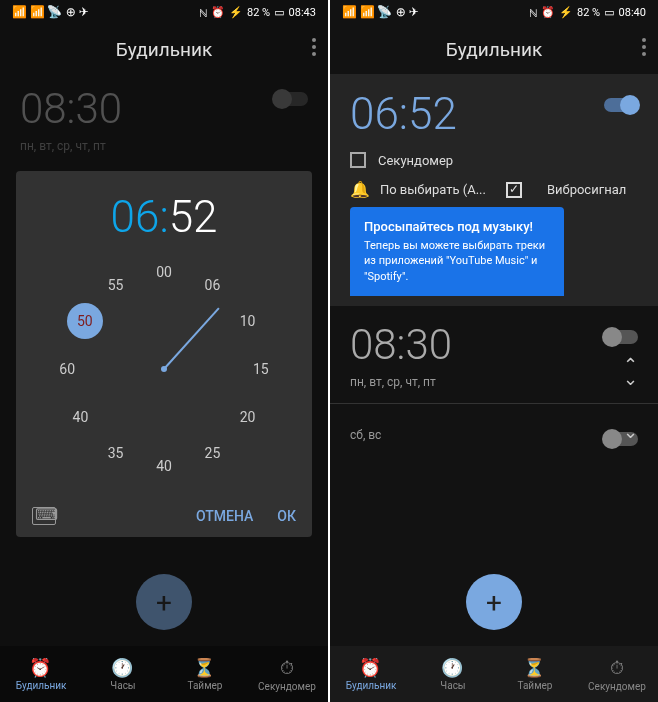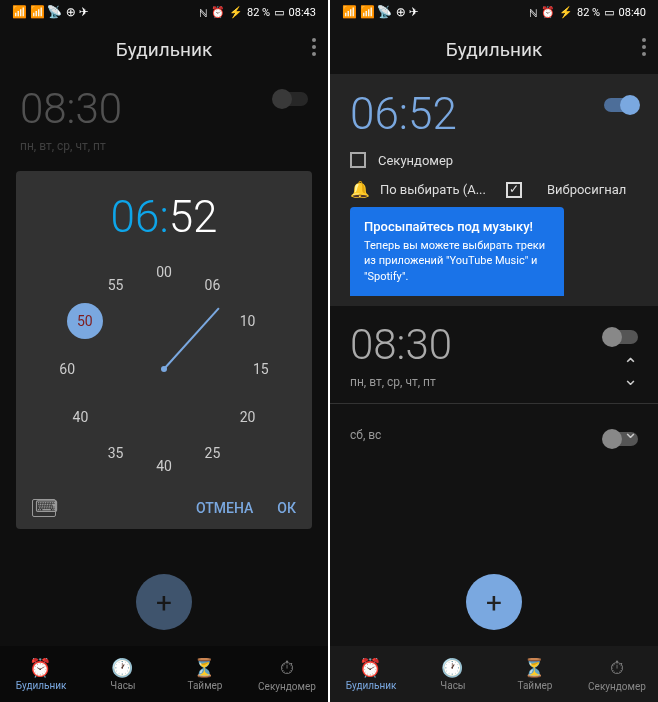--- a/index.html
+++ b/index.html
@@ -23,21 +23,21 @@
 .toggle.on::after{background:#7aa8e0;left:16px}
 .picker{background:#323232;border-radius:4px;margin:8px 16px;padding:20px 16px 12px;position:relative}
 .picker-time{text-align:center;font-size:44px;font-weight:300;margin-bottom:16px}
 .picker-time .inactive{color:#0ea5e9}
 .picker-time .active{color:#fff}
 .clock-face{width:220px;height:220px;margin:0 auto;position:relative}
 .clock-num{position:absolute;font-size:14px;transform:translate(-50%,-50%);color:#ccc}
 .clock-num.sel{background:#7aa8e0;width:36px;height:36px;border-radius:50%;display:flex;align-items:center;justify-content:center;color:#7f1d1d}
 .clock-center{position:absolute;left:50%;top:50%;width:6px;height:6px;background:#7aa8e0;border-radius:50%;transform:translate(-50%,-50%)}
 .clock-hand{position:absolute;left:50%;top:50%;width:2px;height:82px;background:#7aa8e0;transform-origin:top;transform:translate(-50%,0) rotate(222deg)}
-.picker-footer{display:flex;justify-content:space-between;align-items:center;margin-top:20px}
+.picker-footer{display:flex;justify-content:space-between;align-items:center;margin-top:28px}
 .kb-icon{width:24px;height:18px;border:1px solid #999;border-radius:2px;position:relative}
 .kb-icon::before{content:"⌨";position:absolute;font-size:16px;top:-3px;left:2px;color:#999}
 .picker-btns{display:flex;gap:24px}
 .picker-btn{color:#7aa8e0;font-size:14px;font-weight:500}
 .fab{position:absolute;bottom:72px;left:50%;transform:translateX(-50%);width:56px;height:56px;background:#7aa8e0;border-radius:50%;display:flex;align-items:center;justify-content:center;font-size:28px;color:#222}
 .fab.dim{opacity:.45}
 .bottom-nav{position:absolute;bottom:0;width:100%;height:56px;display:flex;background:#1a1a1a}
 .bottom-nav.dark{background:#0a0a0a}
 .nav-item{flex:1;display:flex;flex-direction:column;align-items:center;justify-content:center;color:#888;font-size:10px;gap:2px}
 .nav-item.active{color:#7aa8e0}

